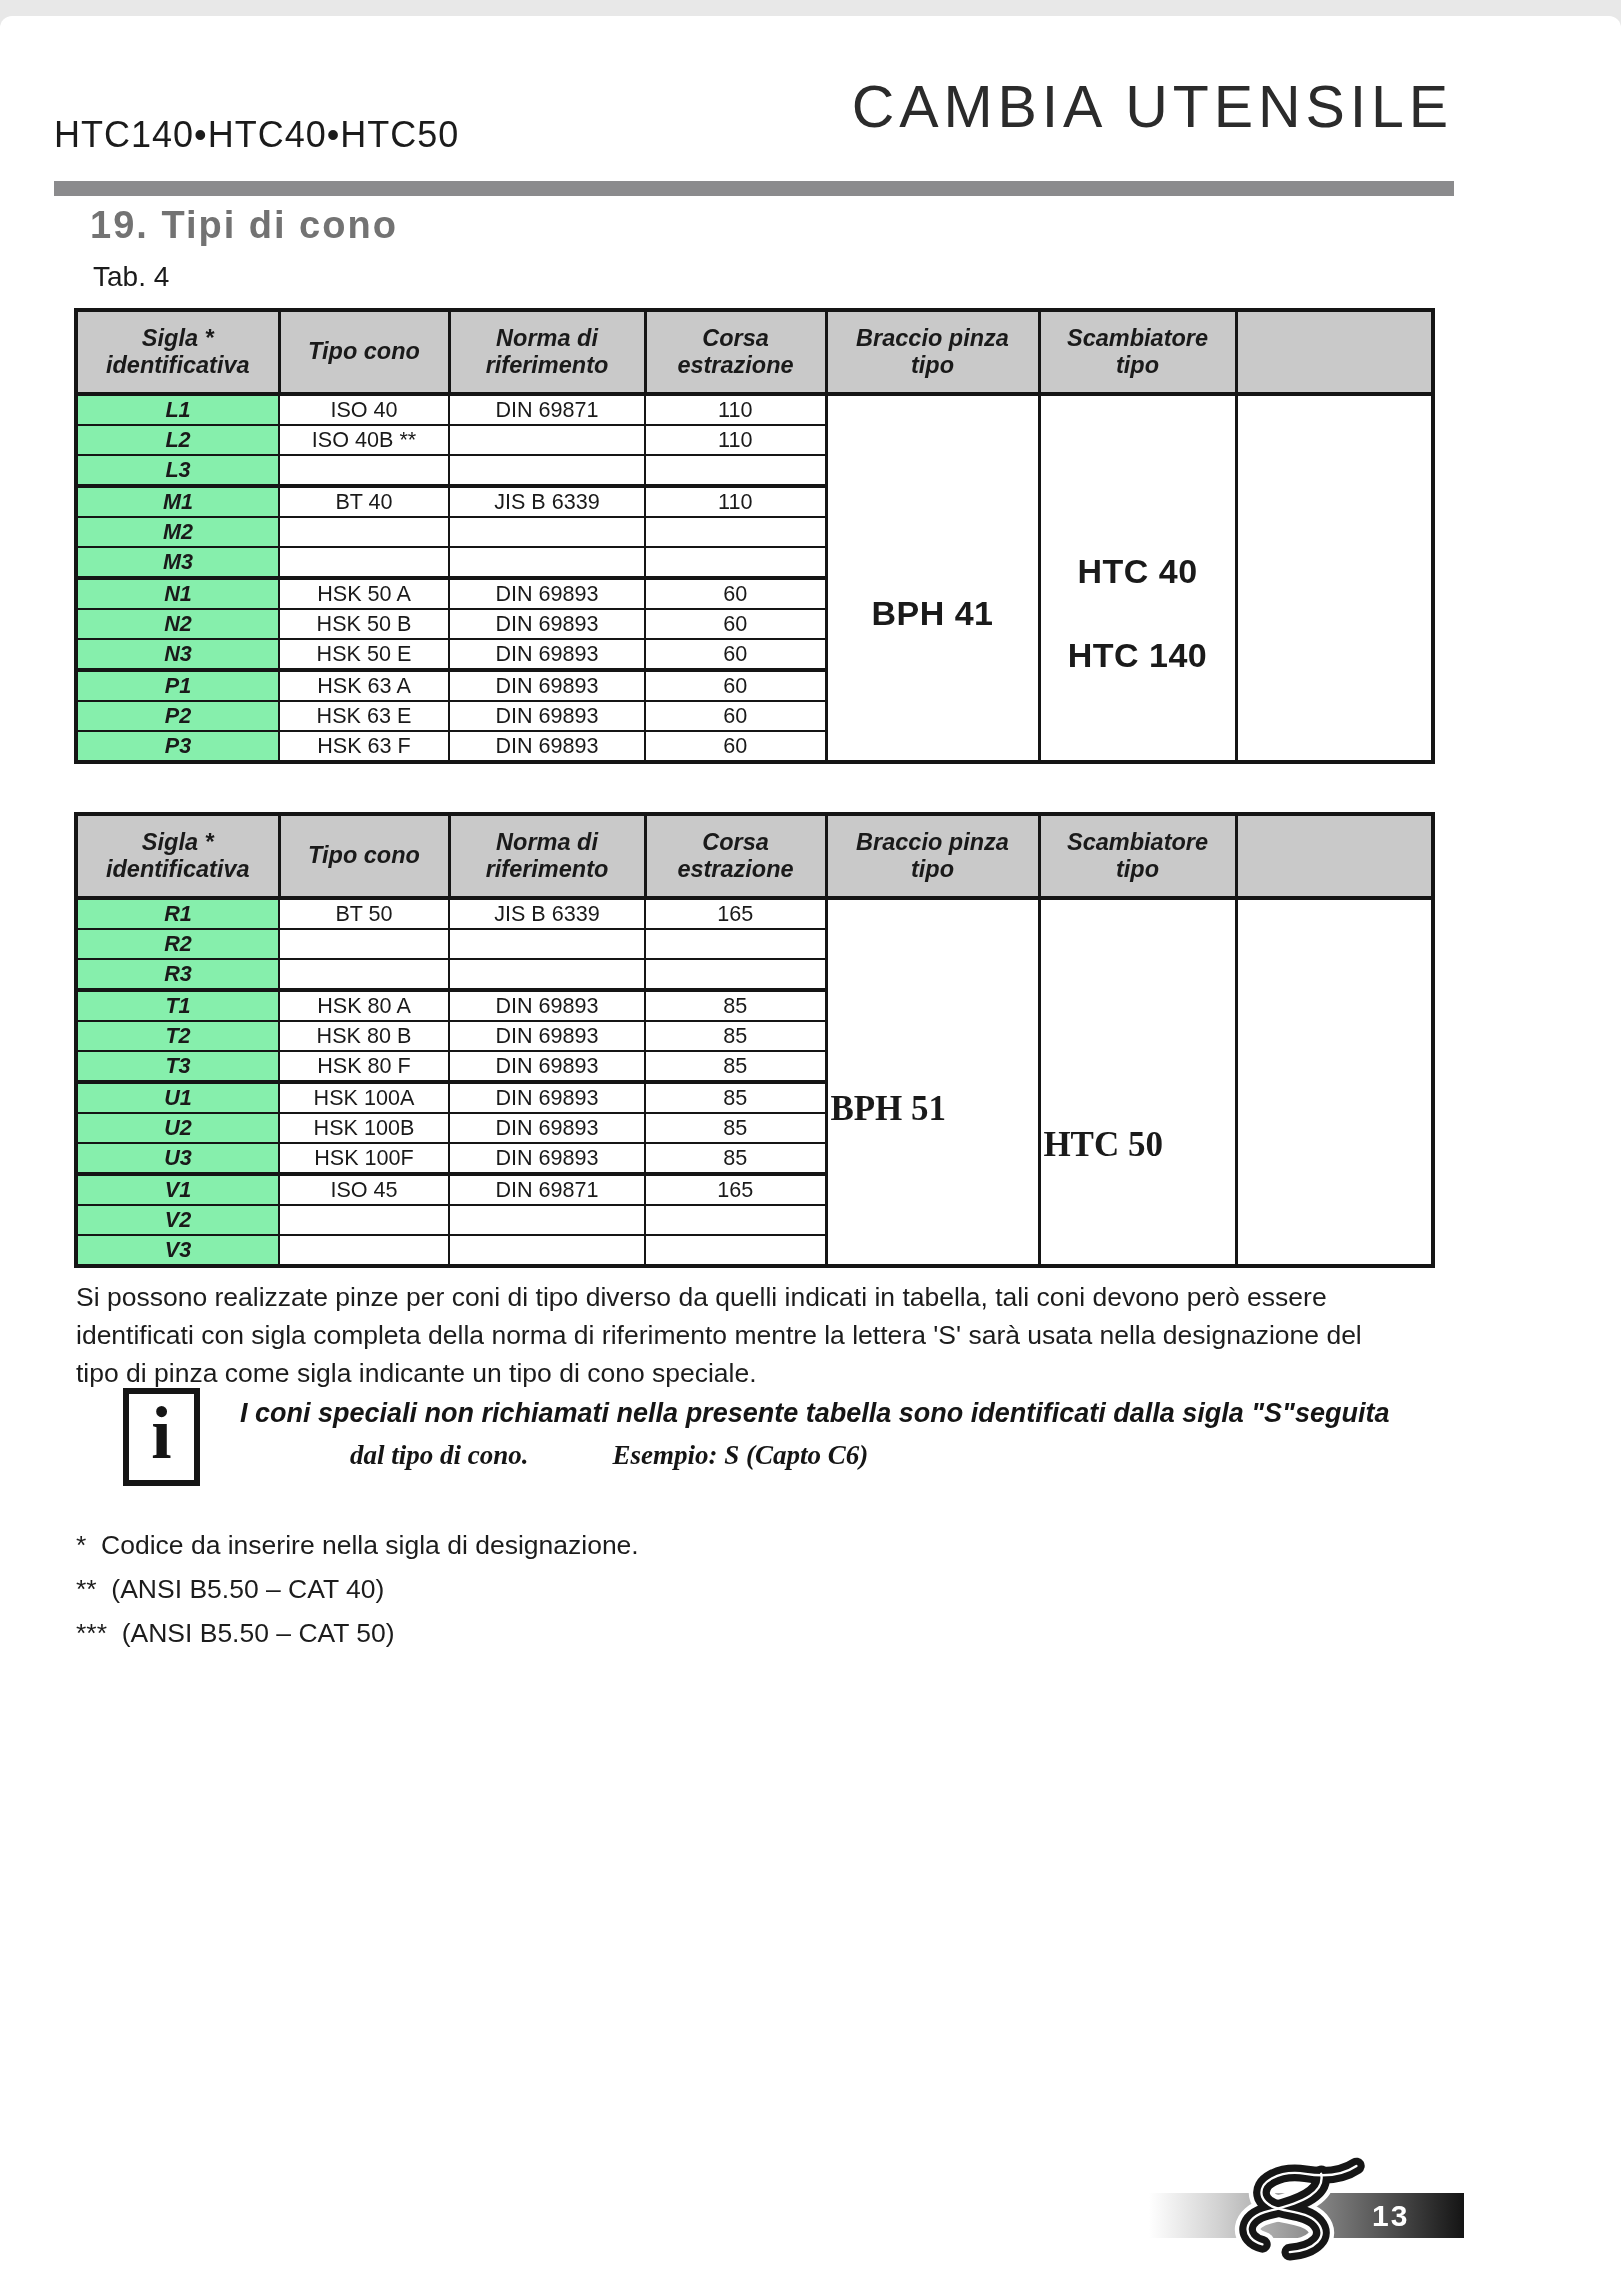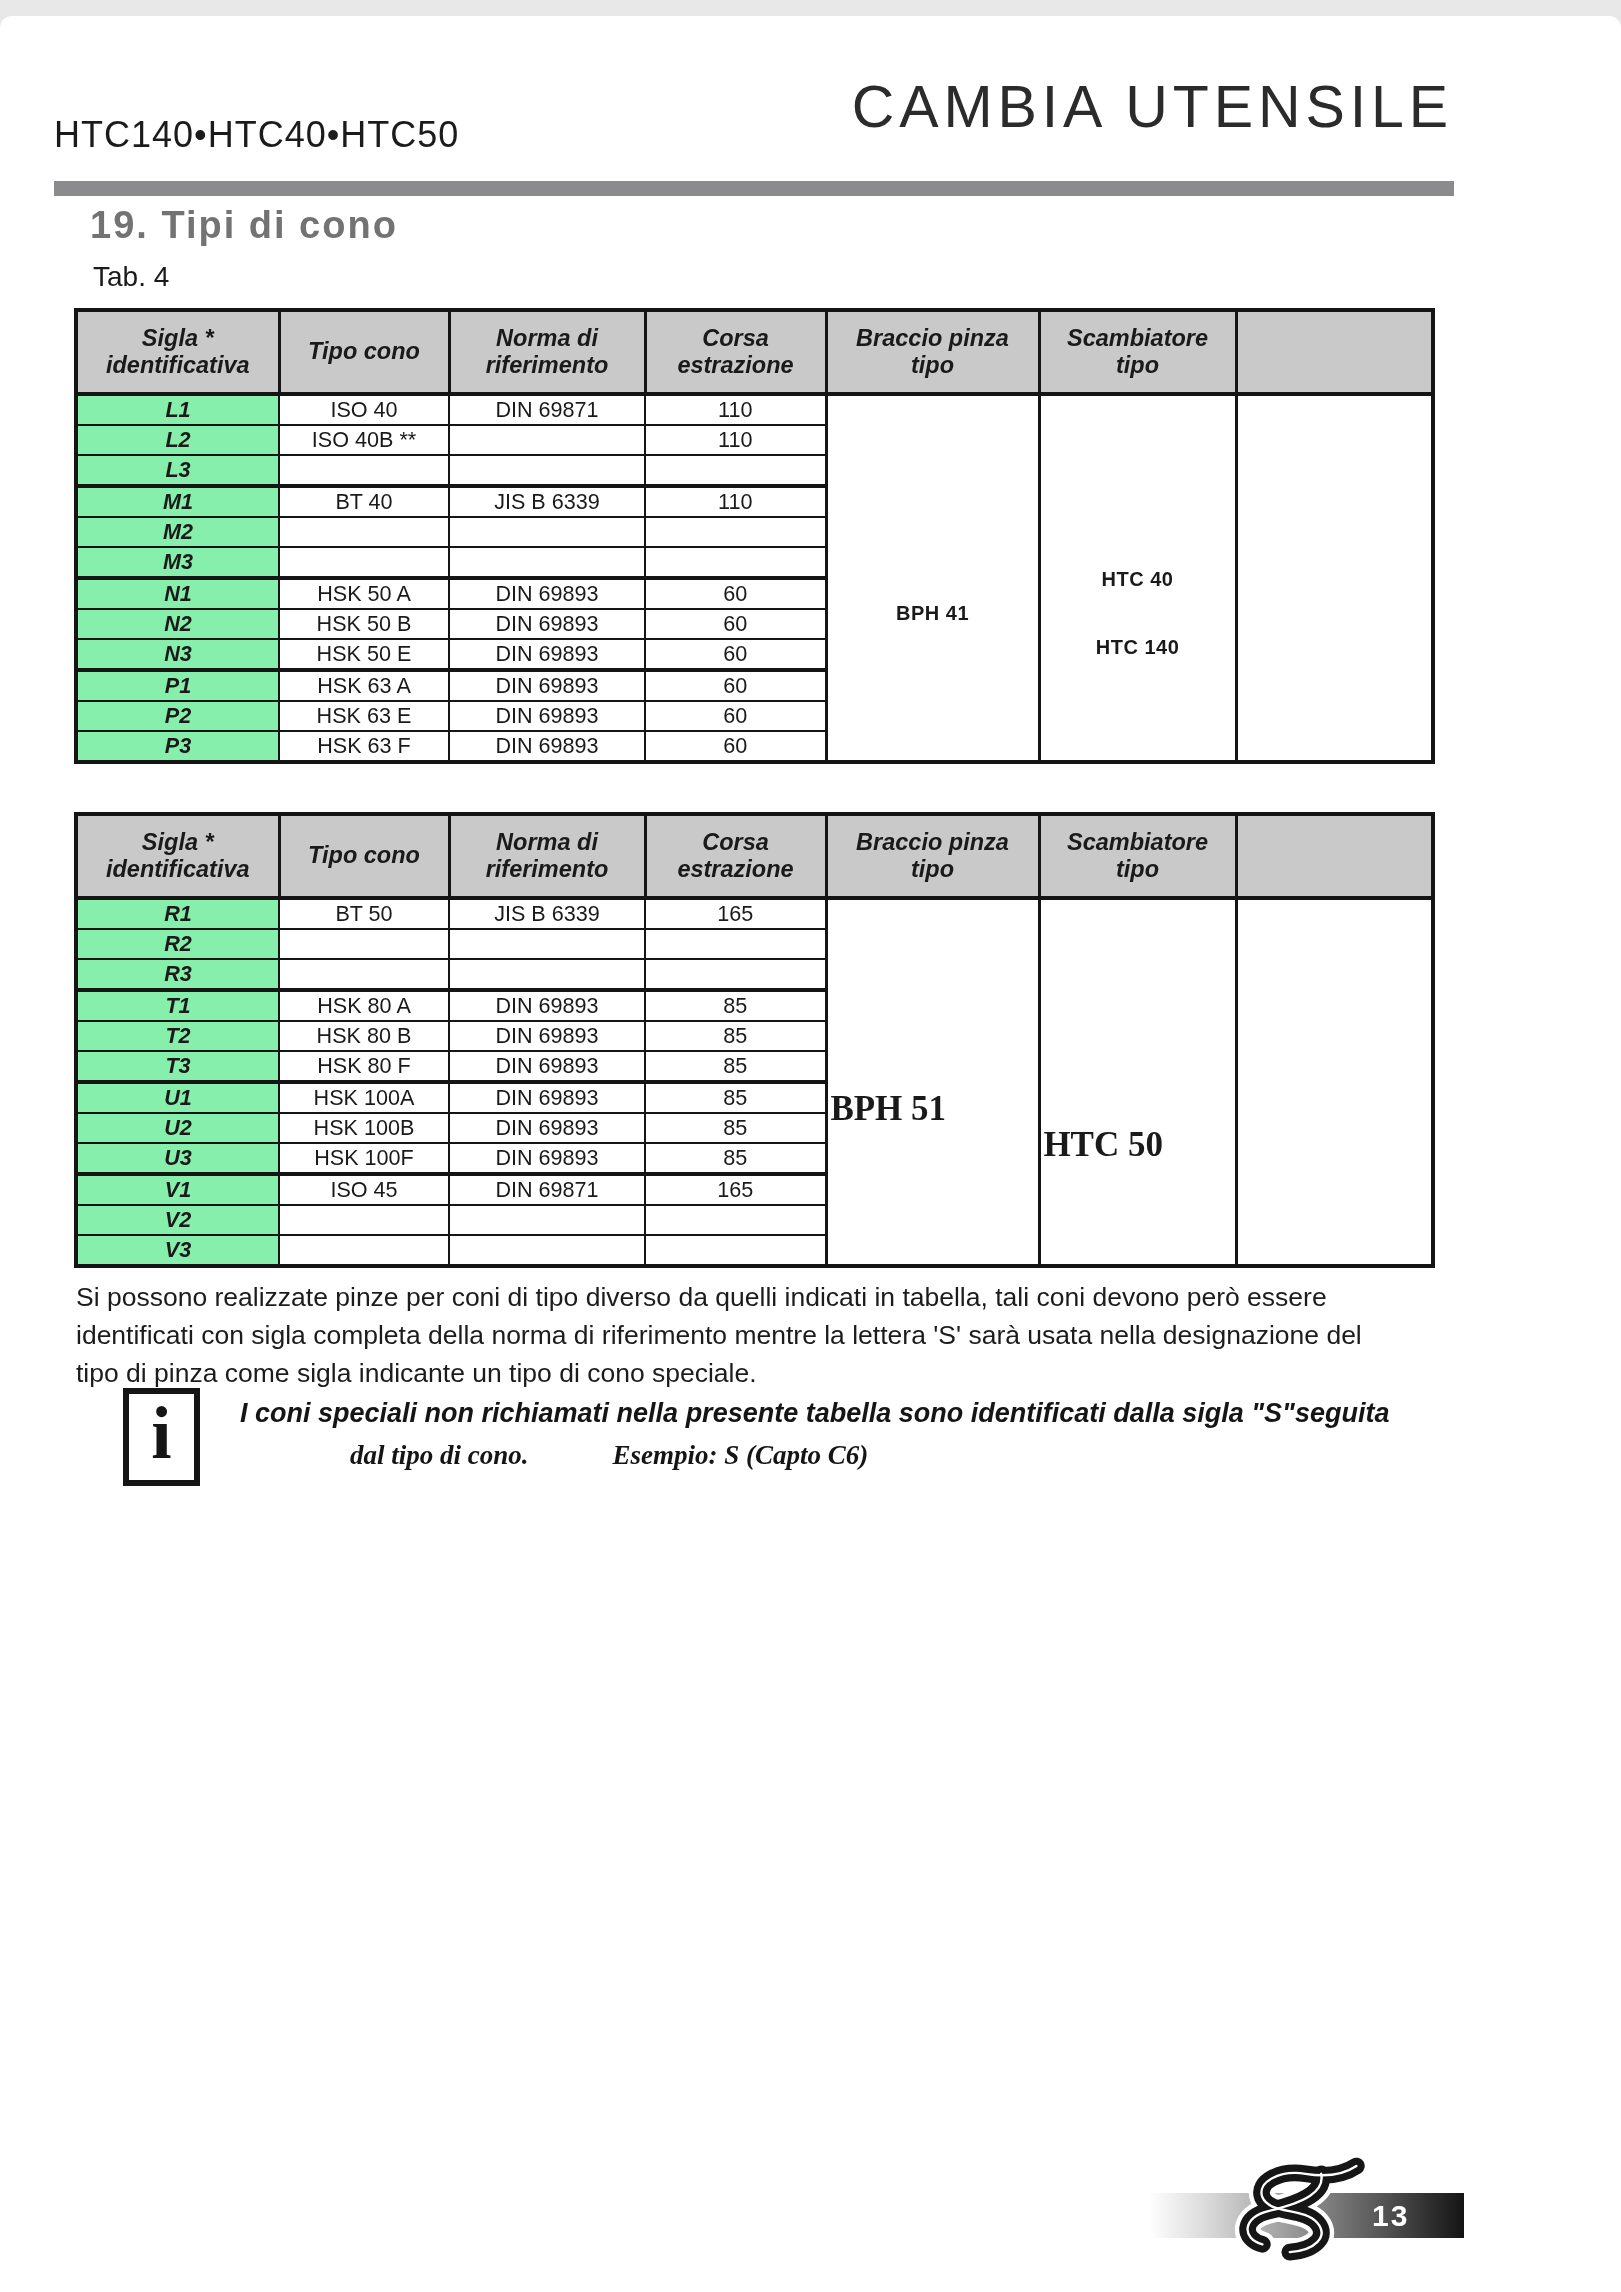--- a/index.html
+++ b/index.html
@@ -22,21 +22,21 @@
   .t2{top:796px;}
   table.cone th{background:#c9c9c9;border:3.9px solid #151515;font-weight:bold;font-style:italic;
                 font-size:23.5px;line-height:1.15;white-space:pre-line;height:80px;text-align:center;
                 vertical-align:middle;padding:0 2px;}
   table.cone td{border:2px solid #151515;text-align:center;font-size:21.6px;height:25.5px;
                 padding:1px 3.9px;vertical-align:middle;overflow:hidden;}
   table.cone td.sigla{background:#86efac;font-weight:bold;font-style:italic;}
   table.cone tr.gs td{border-top-width:4.9px;}
   table.cone td.merged{border-width:3.9px;padding:0;}
   .stack{display:flex;flex-direction:column;align-items:center;justify-content:center;height:100%;}
-  .ctr .mline{font-weight:bold;font-size:20px;letter-spacing:0.5px;}
+  .ctr .mline{font-weight:bold;font-size:34px;letter-spacing:0.5px;}
   .gap .stack{gap:45px;}
   .t1 .stack{transform:translateY(35px);}
   .srf .mline{font-family:"Liberation Serif",serif;font-weight:bold;font-size:35px;}
   .left .stack{align-items:flex-start;padding-left:2.9px;}
   .t2 .stack{transform:translateY(27.4px);}
   .t2 td.dn .stack{transform:translateY(63px);}
 
   
   .paragraph{position:absolute;left:76px;top:1262px;width:1402px;font-size:26.5px;line-height:38px;color:#1c1c1c;}
   .paragraph div{white-space:pre-wrap;}
@@ -311,20 +311,25 @@
     <span>i</span>
   </div>
   <div class="note-text">
     <div>I coni speciali non richiamati nella presente tabella sono identificati dalla sigla "S"seguita</div>
     <div class="note-line2">
       <span>dal tipo di cono.</span>
       <span>Esempio: S (Capto C6)</span>
     </div>
   </div>
 
+  <div class="footnotes">
+    <div>*  Codice da inserire nella sigla di designazione.</div>
+    <div>**  (ANSI B5.50 – CAT 40)</div>
+    <div>***  (ANSI B5.50 – CAT 50)</div>
+  </div>
 
   <div class="footer-bar">
     <div class="page-number">13</div>
   </div>
   <svg class="logo" viewBox="0 0 146 114">
     <g fill="none" stroke-linecap="round" stroke-linejoin="round">
       <path d="M30 90 C8 84 10 62 36 56 C74 47 94 36 90 18" stroke="#ffffff" stroke-width="26"></path>
       <path d="M58 98 C84 96 98 82 86 68 C72 52 38 60 30 42 C24 26 48 14 74 18 C98 22 114 18 126 10" stroke="#ffffff" stroke-width="26"></path>
       <path d="M30 90 C8 84 10 62 36 56 C74 47 94 36 90 18" stroke="#161616" stroke-width="17"></path>
       <path d="M58 98 C84 96 98 82 86 68 C72 52 38 60 30 42 C24 26 48 14 74 18 C98 22 114 18 126 10" stroke="#161616" stroke-width="17"></path>

